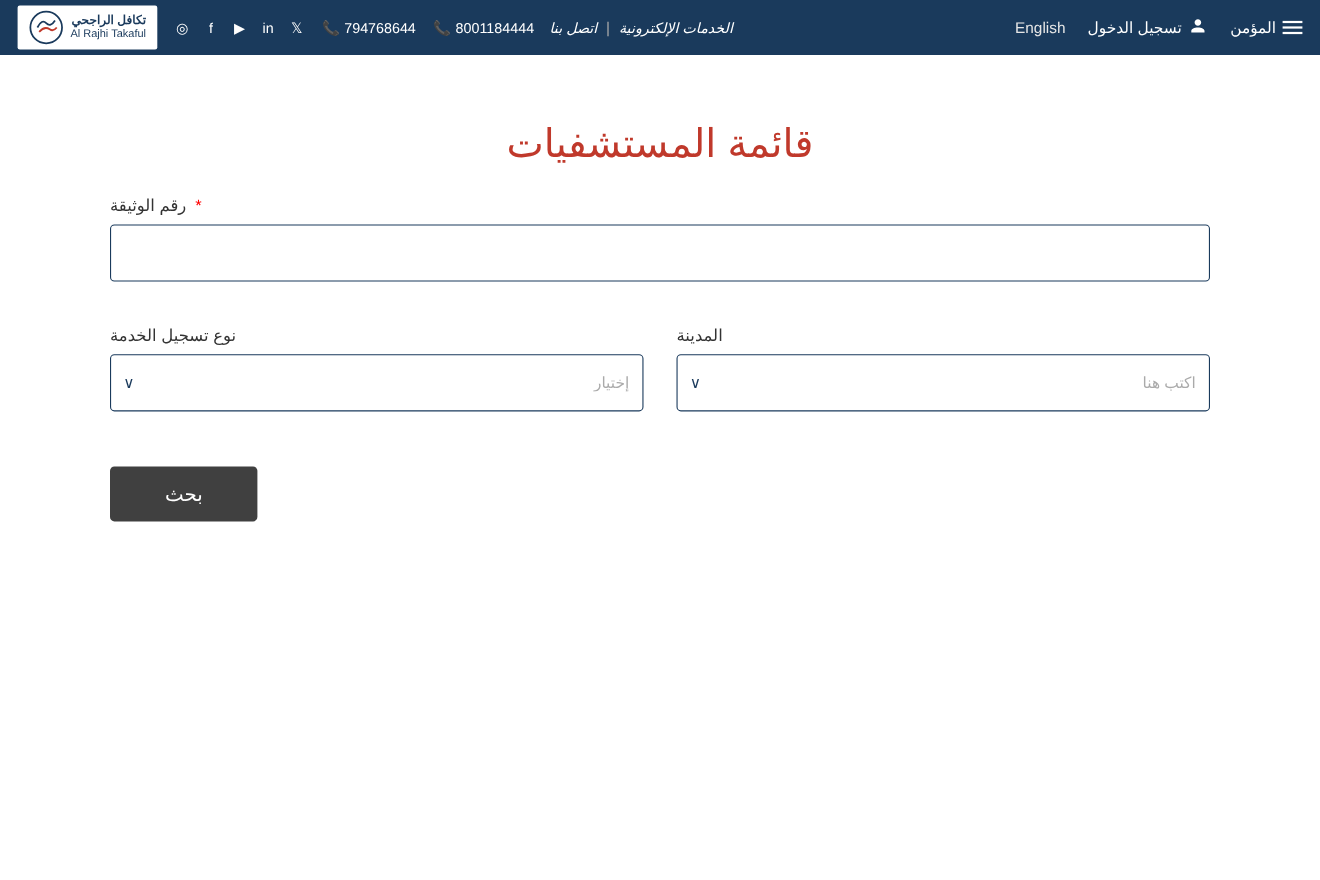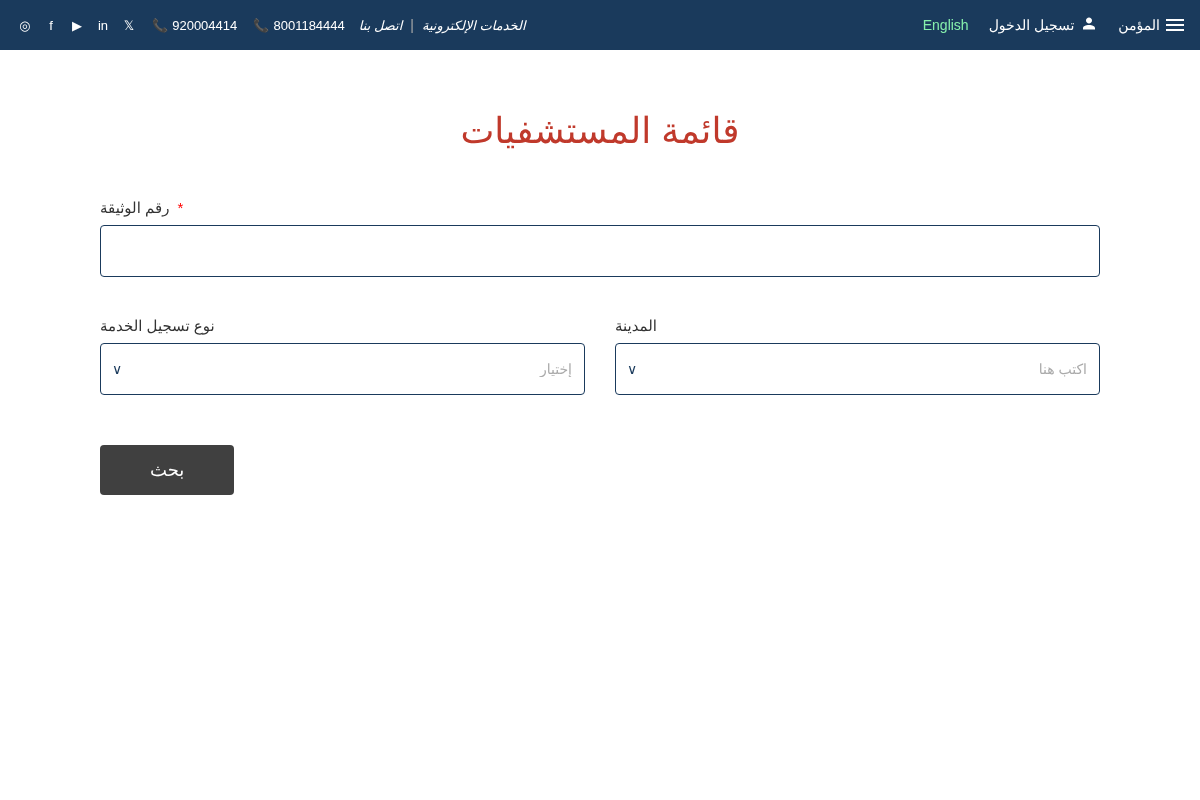--- a/index.html
+++ b/index.html
@@ -58,21 +58,21 @@
 
     .login-icon {
       width: 18px;
       height: 18px;
       fill: #fff;
     }
 
     .header-lang {
       font-size: 14px;
       cursor: pointer;
-      color: #86efac;
+      color: #e5e5e5;
     }
 
     .header-right {
       display: flex;
       align-items: center;
       gap: 14px;
     }
 
     .header-nav-links {
       display: flex;
@@ -153,21 +153,21 @@
     .main-content {
       padding: 60px 100px 80px;
       max-width: 1200px;
       margin: 0 auto;
     }
 
     .page-title {
       text-align: center;
       font-size: 36px;
       color: #c0392b;
-      margin-bottom: 47px;
+      margin-bottom: 26px;
       font-weight: normal;
       letter-spacing: 1px;
     }
 
     .form-section {
       width: 100%;
     }
 
     .form-row {
       display: flex;
@@ -288,36 +288,47 @@
   <div class="header-right">
     <div class="header-nav-links">
       <a href="#">الخدمات الإلكترونية</a>
       <span class="header-divider">|</span>
       <a href="#">اتصل بنا</a>
     </div>
 
     <div class="header-phones">
       <div class="phone-item">
         <span>📞</span>
-        <span>920004414</span>
+        <span>794768644</span>
       </div>
       <div class="phone-item">
         <span>📞</span>
         <span>8001184444</span>
       </div>
     </div>
 
     <div class="social-icons">
       <span class="social-icon">𝕏</span>
       <span class="social-icon">in</span>
       <span class="social-icon">▶</span>
       <span class="social-icon">f</span>
       <span class="social-icon">◎</span>
     </div>
 
+    <div class="logo-area">
+      <div>
+        <div class="logo-text-ar">تكافل الراجحي</div>
+        <div class="logo-text-en">Al Rajhi Takaful</div>
+      </div>
+      <svg class="logo-icon" viewBox="0 0 40 40">
+        <circle cx="20" cy="20" r="18" fill="none" stroke="#1a3a5c" stroke-width="2"></circle>
+        <path d="M10 20 Q15 10 20 15 Q25 20 30 12" stroke="#1a3a5c" stroke-width="2" fill="none"></path>
+        <path d="M12 25 Q18 18 24 22 Q28 25 32 20" stroke="#c0392b" stroke-width="2" fill="none"></path>
+      </svg>
+    </div>
   </div>
 </header>
 
 <main class="main-content">
   <h1 class="page-title">قائمة المستشفيات</h1>
 
   <div class="form-section">
 
     <div class="form-row">
 

